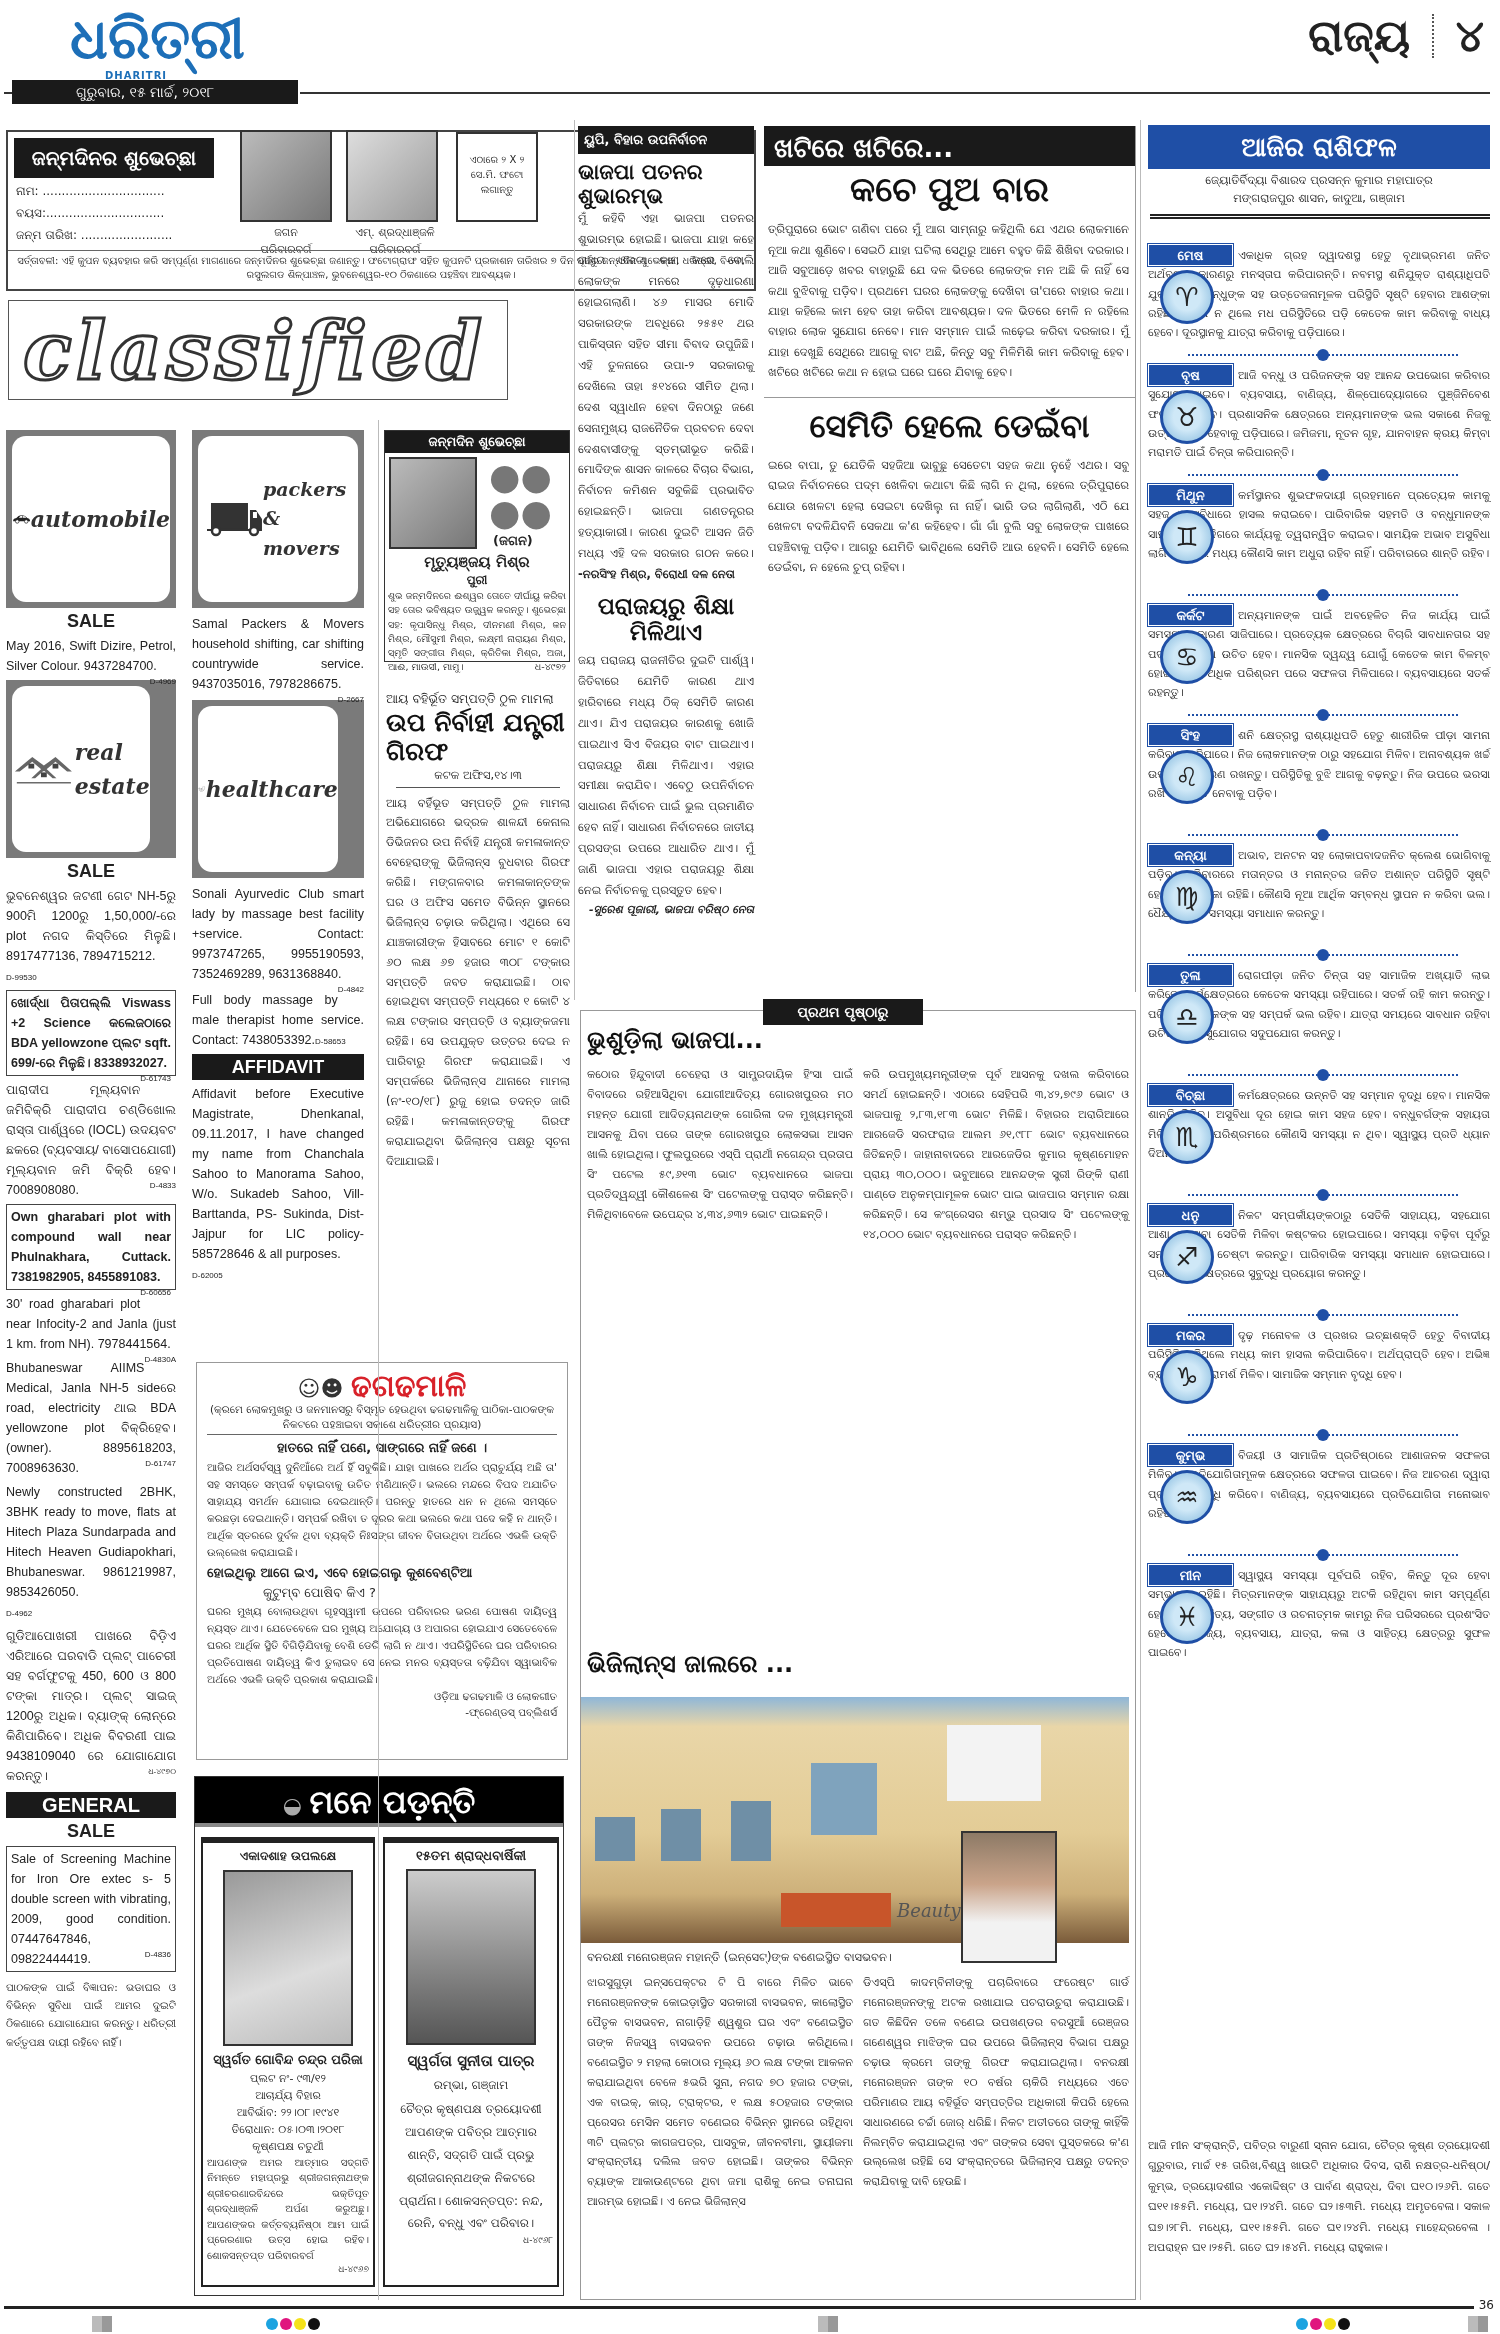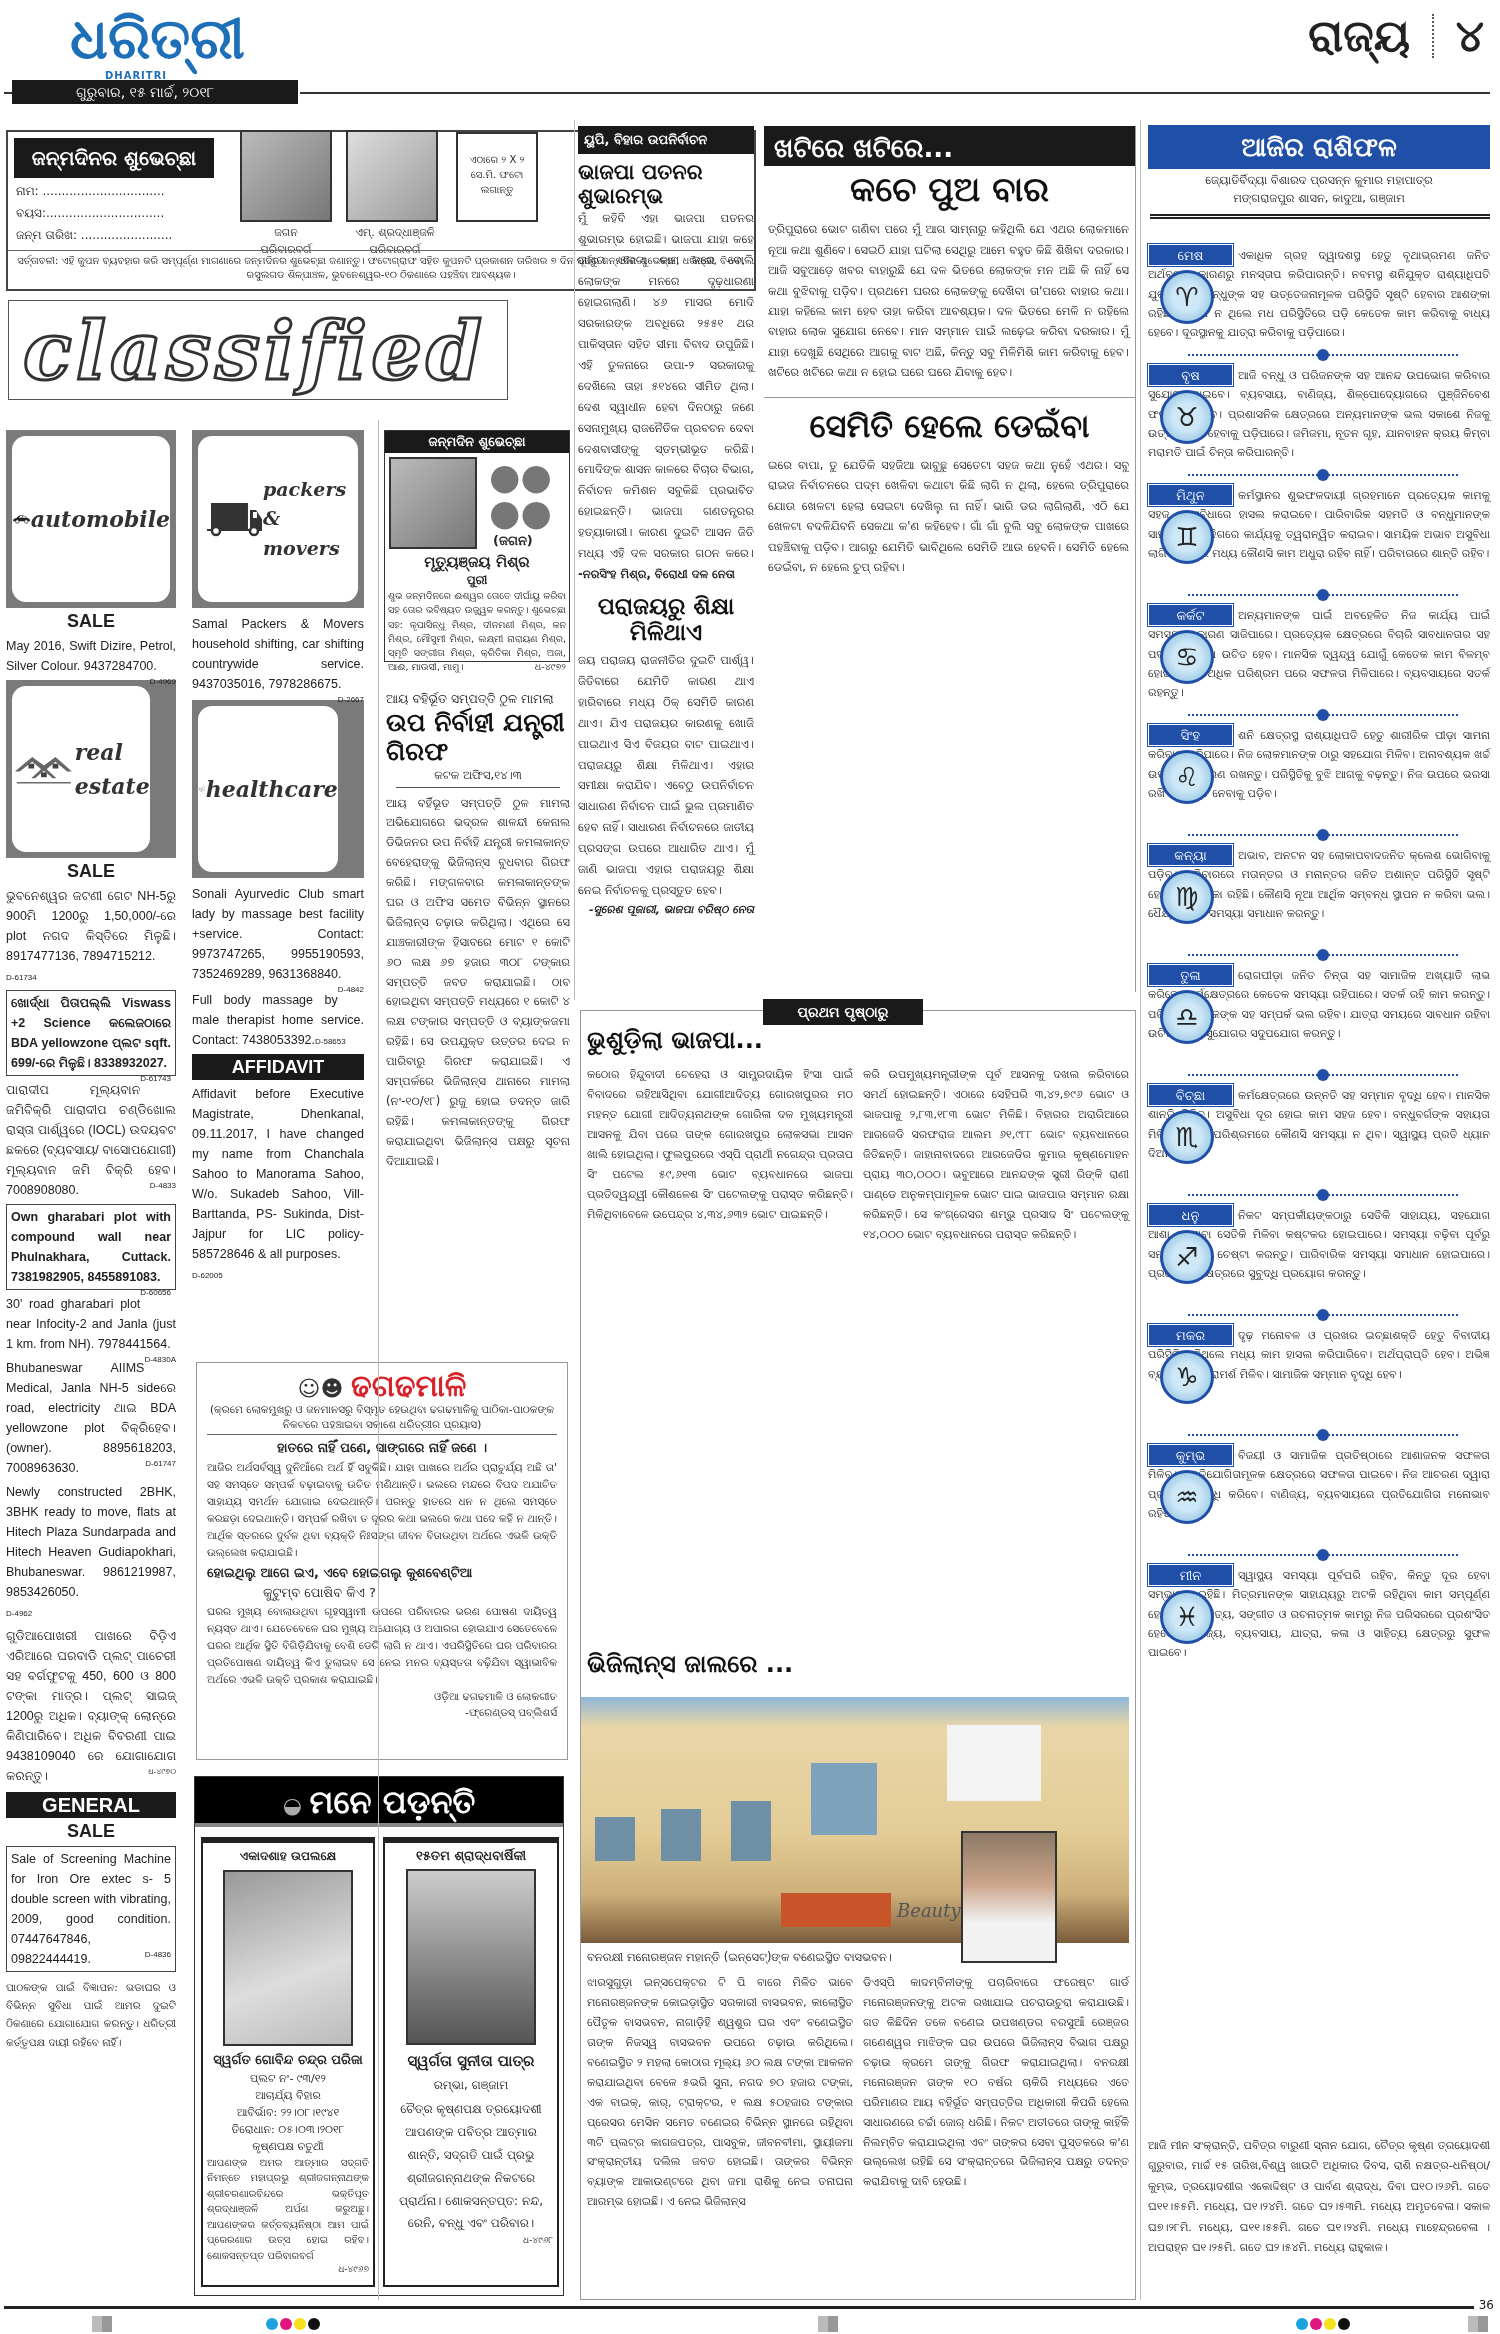--- a/index.html
+++ b/index.html
@@ -29,21 +29,21 @@
 .bold{font-weight:bold}
 .boxed{border:1px solid #444;padding:2px 4px}
 .blackbar{background:#1a1a1a;color:#fff;font-weight:bold;text-align:center;font-family:"Liberation Sans",sans-serif}
 .od{font-size:11.5px;line-height:1.75;text-align:justify}
 .headline{font-weight:bold;color:#111;line-height:1.15}
 .kicker{background:#1a1a1a;color:#fff;font-weight:bold}
 
 .rashi-head{left:1148px;top:125px;width:342px;height:44px;background:#1f4fa6;color:#fff;font-size:26px;font-weight:bold;text-align:center;line-height:44px}
 .rashi-sub{left:1148px;top:172px;width:342px;text-align:center;font-size:11.5px;line-height:1.55}
 .dbl{left:1150px;top:214px;width:340px;height:5px;border-top:2px solid #222;border-bottom:2px solid #222}
-.sign-label{position:absolute;left:0;top:0;width:85px;height:22px;background:#1f4fa6;color:#fff;font-weight:normal;font-size:13px;text-align:center;line-height:22px;border:1px solid #fff;outline:1px solid #1f4fa6}
+.sign-label{position:absolute;left:0;top:0;width:85px;height:22px;background:#1f4fa6;color:#fff;font-weight:bold;font-size:13px;text-align:center;line-height:22px;border:1px solid #fff;outline:1px solid #1f4fa6}
 .sign-icon{position:absolute;left:12px;top:26px;width:54px;height:54px;border-radius:50%;background:radial-gradient(circle,#cfe8f7 40%,#7fb6dc);border:3px solid #1f4fa6;display:flex;align-items:center;justify-content:center;font-size:26px;color:#222}
 .sign-text{font-size:11.2px;line-height:1.72;text-indent:90px;padding-top:2px;text-align:justify}
 .sep{position:absolute;left:40px;width:270px;border-top:2px dotted #1f4fa6}
 .sep-dot{position:absolute;left:50%;top:-7px;width:12px;height:12px;border-radius:50%;background:#1f4fa6;margin-left:-6px}
 .footline{left:4px;top:2306px;width:1470px;height:3px;background:#222}
 .pagenum{right:6px;top:2296px;font-size:12px}
 .cmyk{display:flex;gap:2px}
 .cmyk span{width:12px;height:12px;border-radius:50%;display:inline-block}
 .gray{width:20px;height:16px;background:linear-gradient(90deg,#bbb 50%,#999 50%)}
 </style>
@@ -101,21 +101,21 @@
           <path d="M40 54 L66 30 L92 54 L84 54 L66 38 L48 54 Z" fill="#666"></path>
           <rect x="34" y="24" width="12" height="10" fill="#444"></rect>
           <rect x="84" y="24" width="12" height="10" fill="#444"></rect>
           <rect x="60" y="42" width="12" height="10" fill="#444"></rect>
           <rect x="10" y="62" width="112" height="3" fill="#666"></rect>
         </svg>
       <div class="adword">real estate</div>
     </div>
   </div>
   <div class="sale">SALE</div>
-  <div class="adtxt"><span>ଭୁବନେଶ୍ୱର ଜଟଣୀ ଗେଟ NH-5ରୁ 900ମି 1200ରୁ 1,50,000/-ରେ plot ନଗଦ କିସ୍ତିରେ ମିଳୁଛି। 8917477136, 7894715212.</span><br><span style="font-size:8px">D-61734</span></div>
+  <div class="adtxt"><span>ଭୁବନେଶ୍ୱର ଜଟଣୀ ଗେଟ NH-5ରୁ 900ମି 1200ରୁ 1,50,000/-ରେ plot ନଗଦ କିସ୍ତିରେ ମିଳୁଛି। 8917477136, 7894715212.</span><br><span style="font-size:8px">D-99530</span></div>
   <div class="adtxt boxed bold" style="margin-top:4px"><span>ଖୋର୍ଦ୍ଧା ପିତାପଲ୍ଲି Viswass +2 Science କଲେଜଠାରେ BDA yellowzone ପ୍ଲଟ sqft. 699/-ରେ ମିଳୁଛି। 8338932027.</span> <span class="code" style="font-weight:normal">D-61743</span></div>
   <div class="adtxt" style="margin-top:4px"><span>ପାରାଦୀପ ମୂଲ୍ୟବାନ ଜମିବିକ୍ରି ପାରାଦୀପ ଚଣ୍ଡିଖୋଲ ରାସ୍ତା ପାର୍ଶ୍ୱରେ (IOCL) ଉଦୟବଟ ଛକରେ (ବ୍ୟବସାୟ/ ବାସୋପଯୋଗୀ) ମୂଲ୍ୟବାନ ଜମି ବିକ୍ରି ହେବ। 7008908080.</span> <span class="code">D-4833</span></div>
   <div class="adtxt boxed bold" style="margin-top:4px"><span>Own gharabari plot with compound wall near Phulnakhara, Cuttack. 7381982905, 8455891083.</span> <span class="code" style="font-weight:normal">D-60656</span></div>
   <div class="adtxt" style="margin-top:4px"><span>30' road gharabari plot near Infocity-2 and Janla (just 1 km. from NH). 7978441564.</span> <span class="code">D-4830A</span></div>
   <div class="adtxt" style="margin-top:4px"><span>Bhubaneswar AIIMS Medical, Janla NH-5 sideରେ road, electricity ଥାଇ BDA yellowzone plot ବିକ୍ରିହେବ। (owner). 8895618203, 7008963630.</span> <span class="code">D-61747</span></div>
   <div class="adtxt" style="margin-top:4px"><span>Newly constructed 2BHK, 3BHK ready to move, flats at Hitech Plaza Sundarpada and Hitech Heaven Gudiapokhari, Bhubaneswar. 9861219987, 9853426050.</span><br><span style="font-size:8px">D-4962</span></div>
   <div class="adtxt" style="margin-top:4px"><span>ଗୁଡିଆପୋଖରୀ ପାଖରେ ବିଡ଼ିଏ ଏରିଆରେ ଘରବାଡି ପ୍ଲଟ୍ ପାଚେରୀ ସହ ବର୍ଗଫୁଟକୁ 450, 600 ଓ 800 ଟଙ୍କା ମାତ୍ର। ପ୍ଲଟ୍ ସାଇଜ୍ 1200ରୁ ଅଧିକ। ବ୍ୟାଙ୍କ୍ ଲୋନ୍‌ରେ କିଣିପାରିବେ। ଅଧିକ ବିବରଣୀ ପାଇ 9438109040 ରେ ଯୋଗାଯୋଗ କରନ୍ତୁ।</span> <span class="code">ଧ-୪୯୭୦</span></div>
   <div class="blackbar" style="font-size:20px;margin-top:6px;height:26px;line-height:26px">GENERAL</div>
   <div class="sale">SALE</div>
   <div class="adtxt boxed"><span>Sale of Screening Machine for Iron Ore extec s- 5 double screen with vibrating, 2009, good condition. 07447647846, 09822444419.</span> <span class="code">D-4836</span></div>

